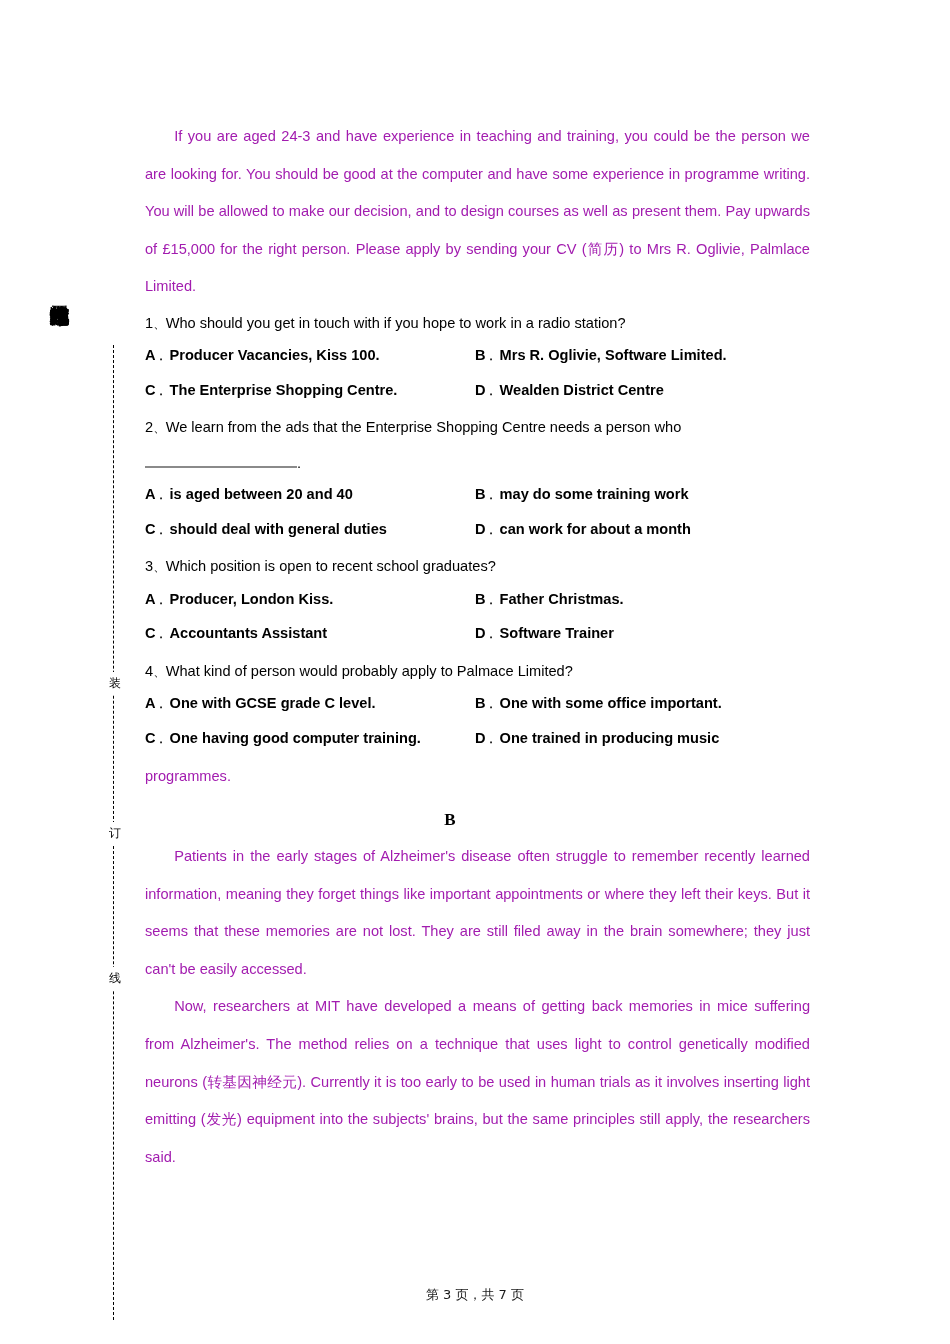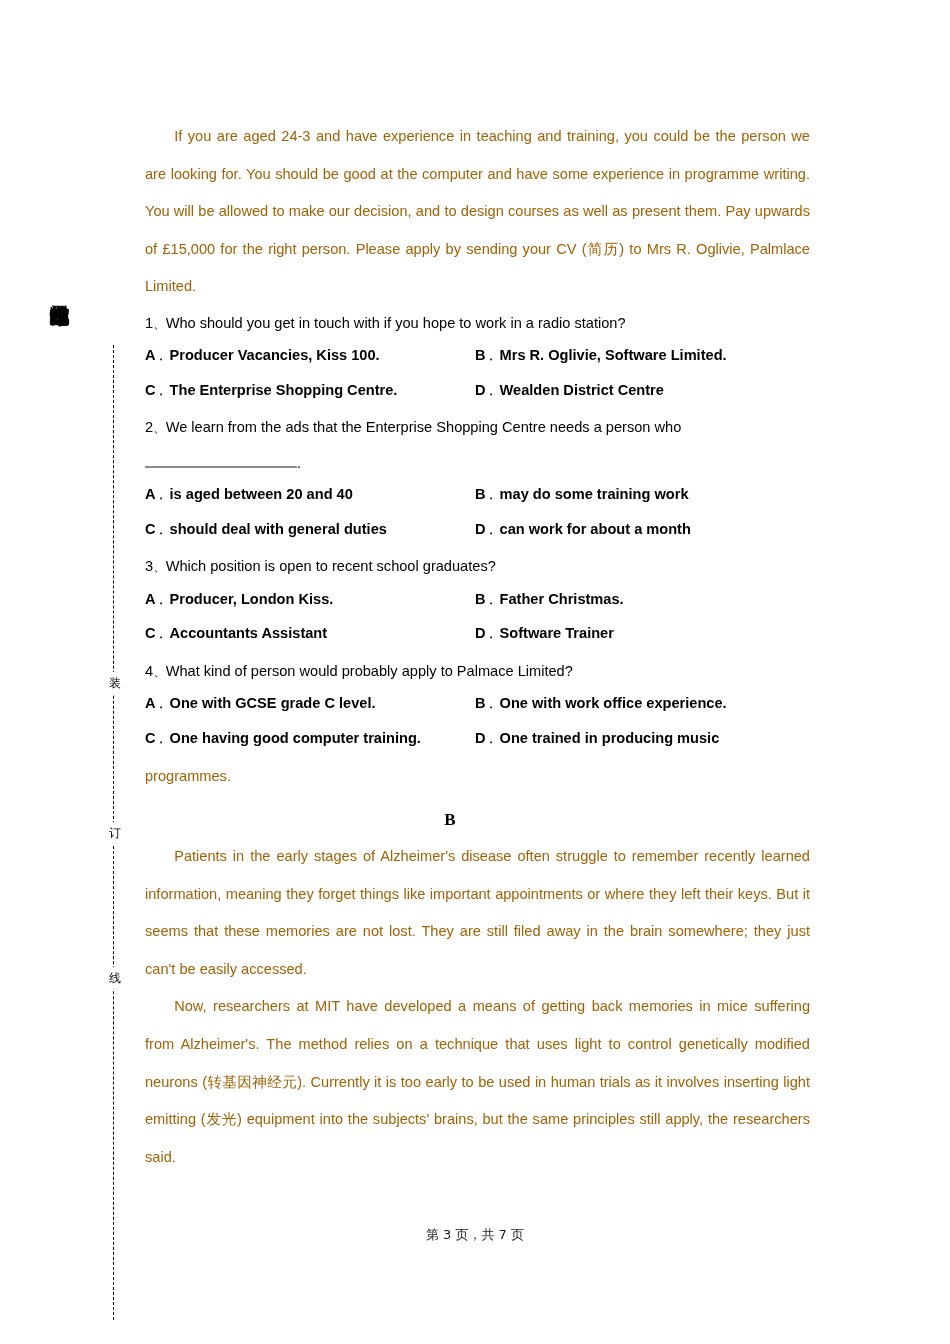--- a/index.html
+++ b/index.html
@@ -65,21 +65,21 @@
     left: 145px;
     top: 118px;
     width: 665px;
   }
   p.para {
     margin: 0;
     font-size: 14.6px;
     line-height: 37.6px;
     text-align: justify;
     text-justify: inter-word;
-    color: #a16207;
+    color: #a21caf;
   }
   p.para.indent {
     text-indent: 2em;
   }
 
   
   .question {
     font-size: 14.6px;
     line-height: 34.5px;
     color: #000;
@@ -129,21 +129,21 @@
     font-size: 17px;
     line-height: 36px;
     margin: 0;
     padding-right: 55px;
   }
 
   
   .page-footer {
     position: absolute;
     left: 0;
-    top: 1226px;
+    top: 1286px;
     width: 950px;
     text-align: center;
     font-family: "DejaVu Sans", sans-serif;
     font-size: 13px;
     color: #1a1a1a;
   }
   .spacer-sm { height: 6px; }
 </style>
 </head>
 <body>
@@ -205,21 +205,21 @@
         <span class="opt opt-d"><span class="opt-letter">D</span><span class="opt-dot">．</span><span>Software Trainer</span></span>
       </div>
     </div>
 
     <div class="question">
       <div class="q-stem">
         <span>4</span><span class="q-num-sep">、</span><span>What kind of person would probably apply to Palmace Limited?</span>
       </div>
       <div class="opt-row">
         <span class="opt opt-a"><span class="opt-letter">A</span><span class="opt-dot">．</span><span>One with GCSE grade C level.</span></span>
-        <span class="opt opt-b"><span class="opt-letter">B</span><span class="opt-dot">．</span><span>One with work office experience.</span></span>
+        <span class="opt opt-b"><span class="opt-letter">B</span><span class="opt-dot">．</span><span>One with some office important.</span></span>
       </div>
       <div class="opt-row">
         <span class="opt opt-c"><span class="opt-letter">C</span><span class="opt-dot">．</span><span>One having good computer training.</span></span>
         <span class="opt opt-d"><span class="opt-letter">D</span><span class="opt-dot">．</span><span>One trained in producing music</span></span>
       </div>
       <p class="para">programmes.</p>
     </div>
 
     <div class="spacer-sm"></div>
 

